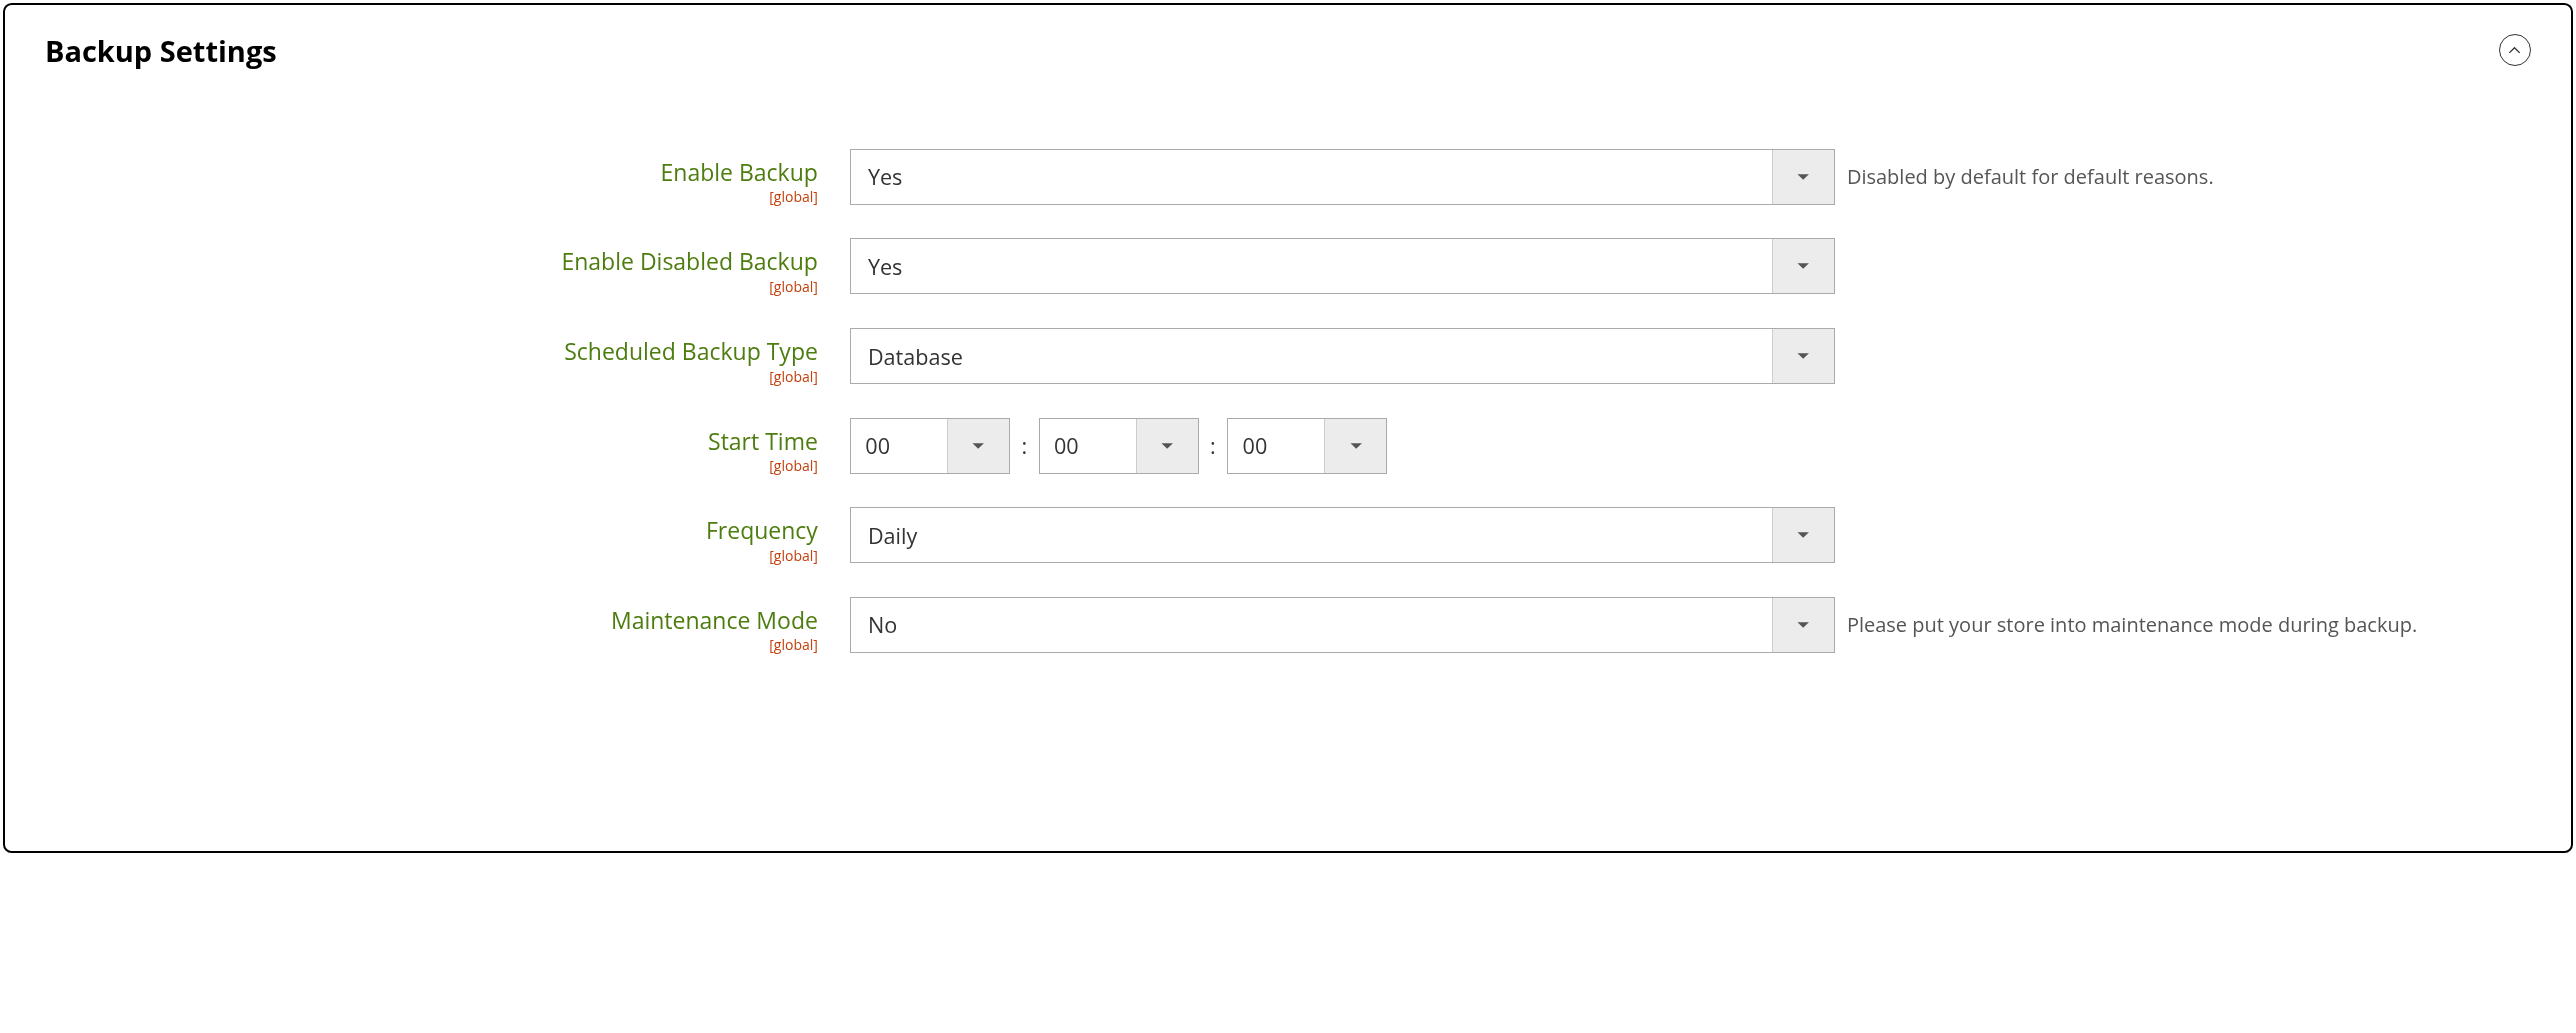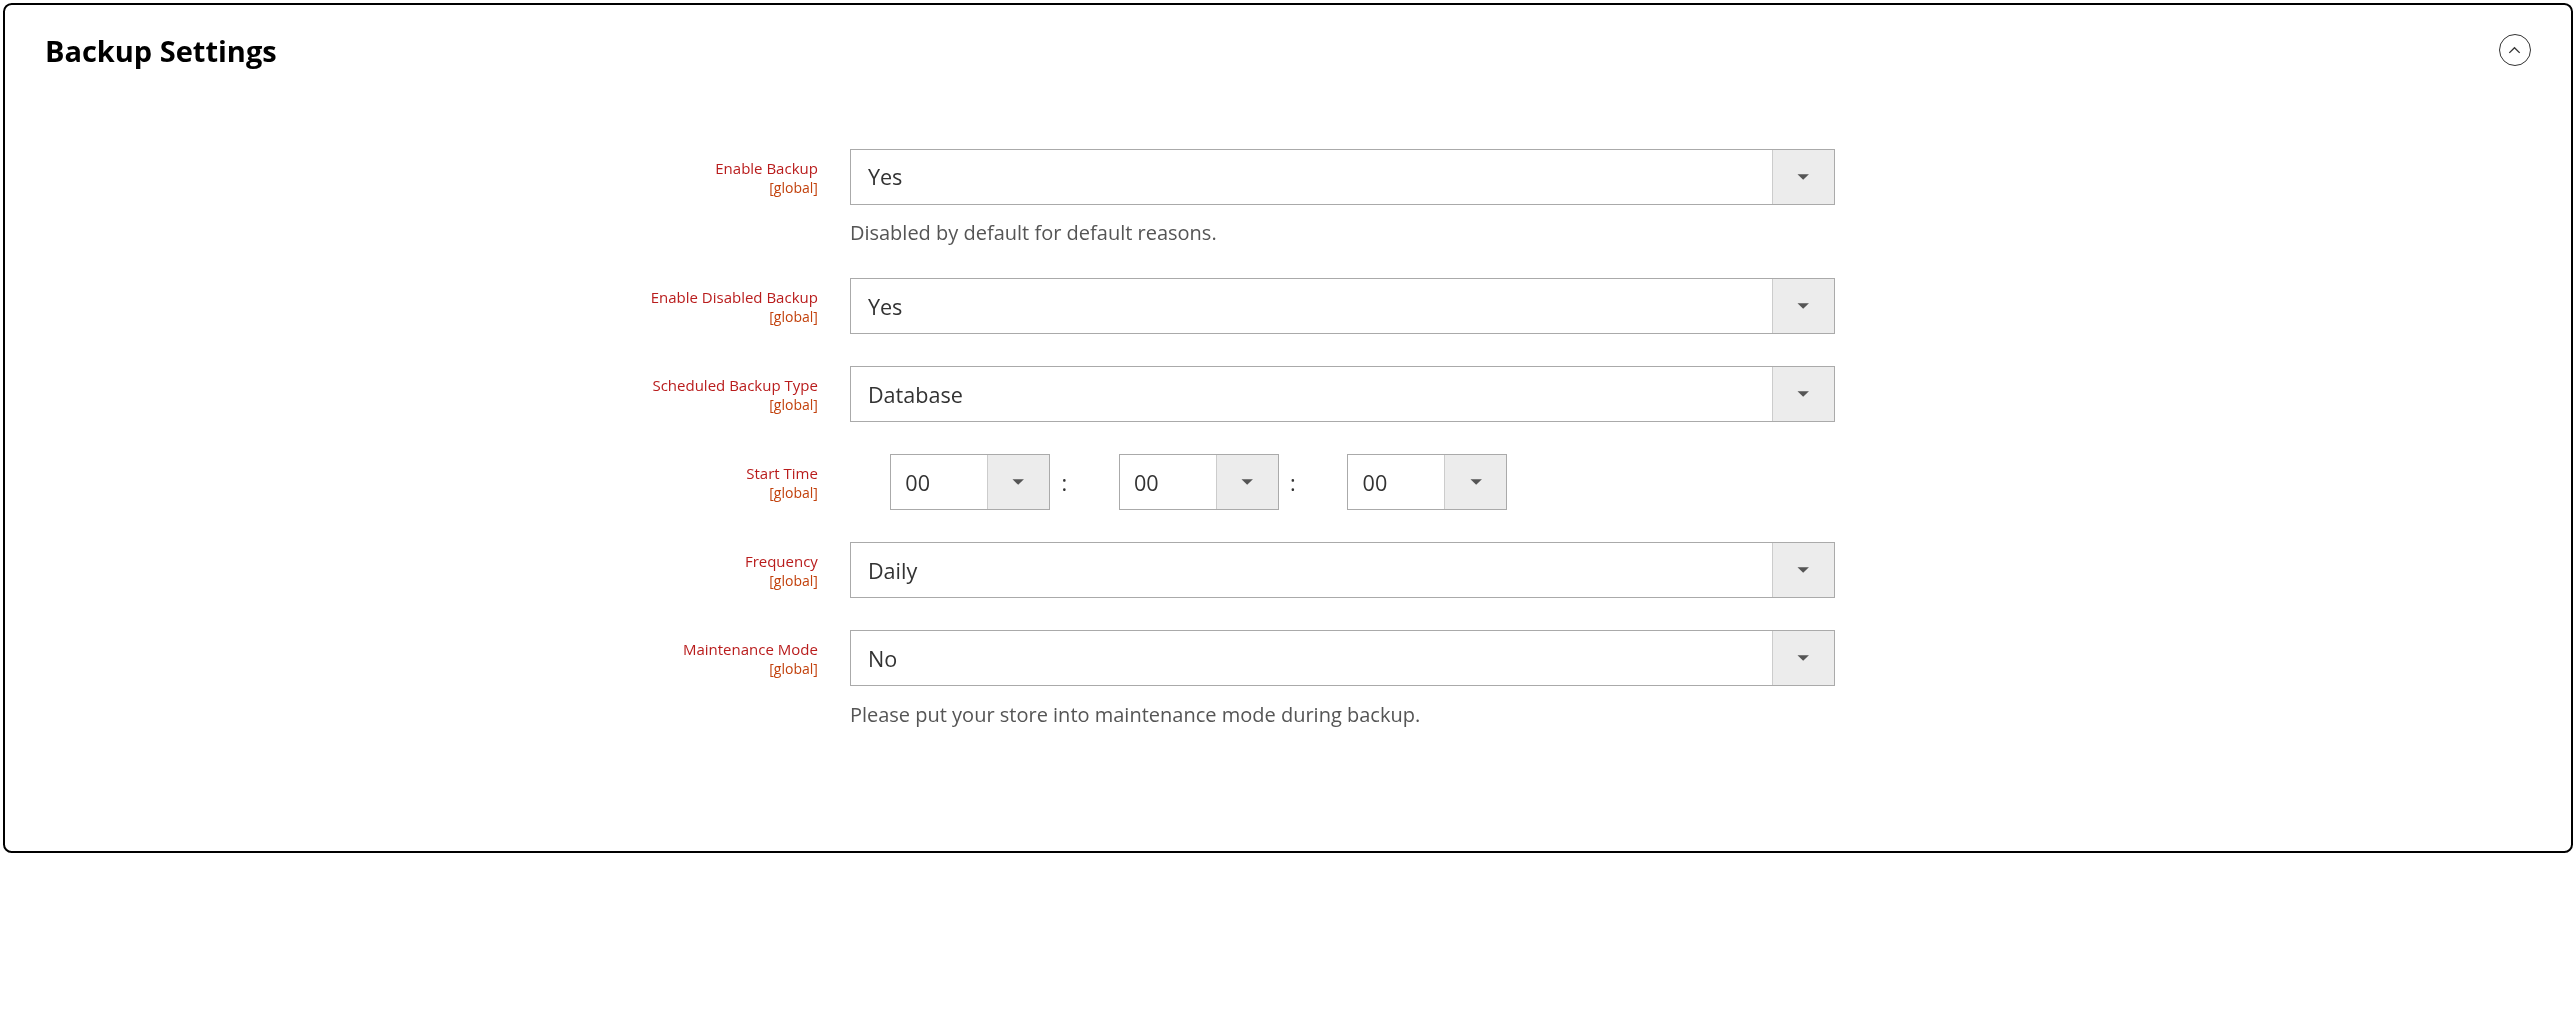--- a/index.html
+++ b/index.html
@@ -53,32 +53,33 @@
     align-items: flex-start;
     margin-bottom: 32px;
   }
   .label-col {
     width: 805px;
     text-align: right;
     padding-right: 32px;
     padding-top: 10px;
   }
   .label-text {
-    font-size: 15px;
-    color: #b91c1c;
+    font-size: 23px;
+    color: #4d7c0f;
     line-height: 1.2;
   }
   .scope-text {
     font-size: 14px;
     color: #c2410c;
     margin-top: 1px;
   }
   .control-col {
     display: flex;
-    flex-direction: column;
+    flex-direction: row;
+    gap: 12px;
   }
   .select-wrap {
     position: relative;
     width: 985px;
     height: 56px;
     border: 0.7px solid #aaa;
     background: #fff;
     display: flex;
     align-items: center;
   }
@@ -112,21 +113,20 @@
     gap: 8.6px;
   }
   .time-select {
     position: relative;
     width: 160px;
     height: 56px;
     border: 0.7px solid #aaa;
     background: #fff;
     display: flex;
     align-items: center;
-    margin-left: 40px;
   }
   .time-value {
     flex: 1;
     padding: 0 14.4px;
     font-size: 21.6px;
     color: #333;
   }
   .time-select .select-arrow {
     width: 62px;
   }

